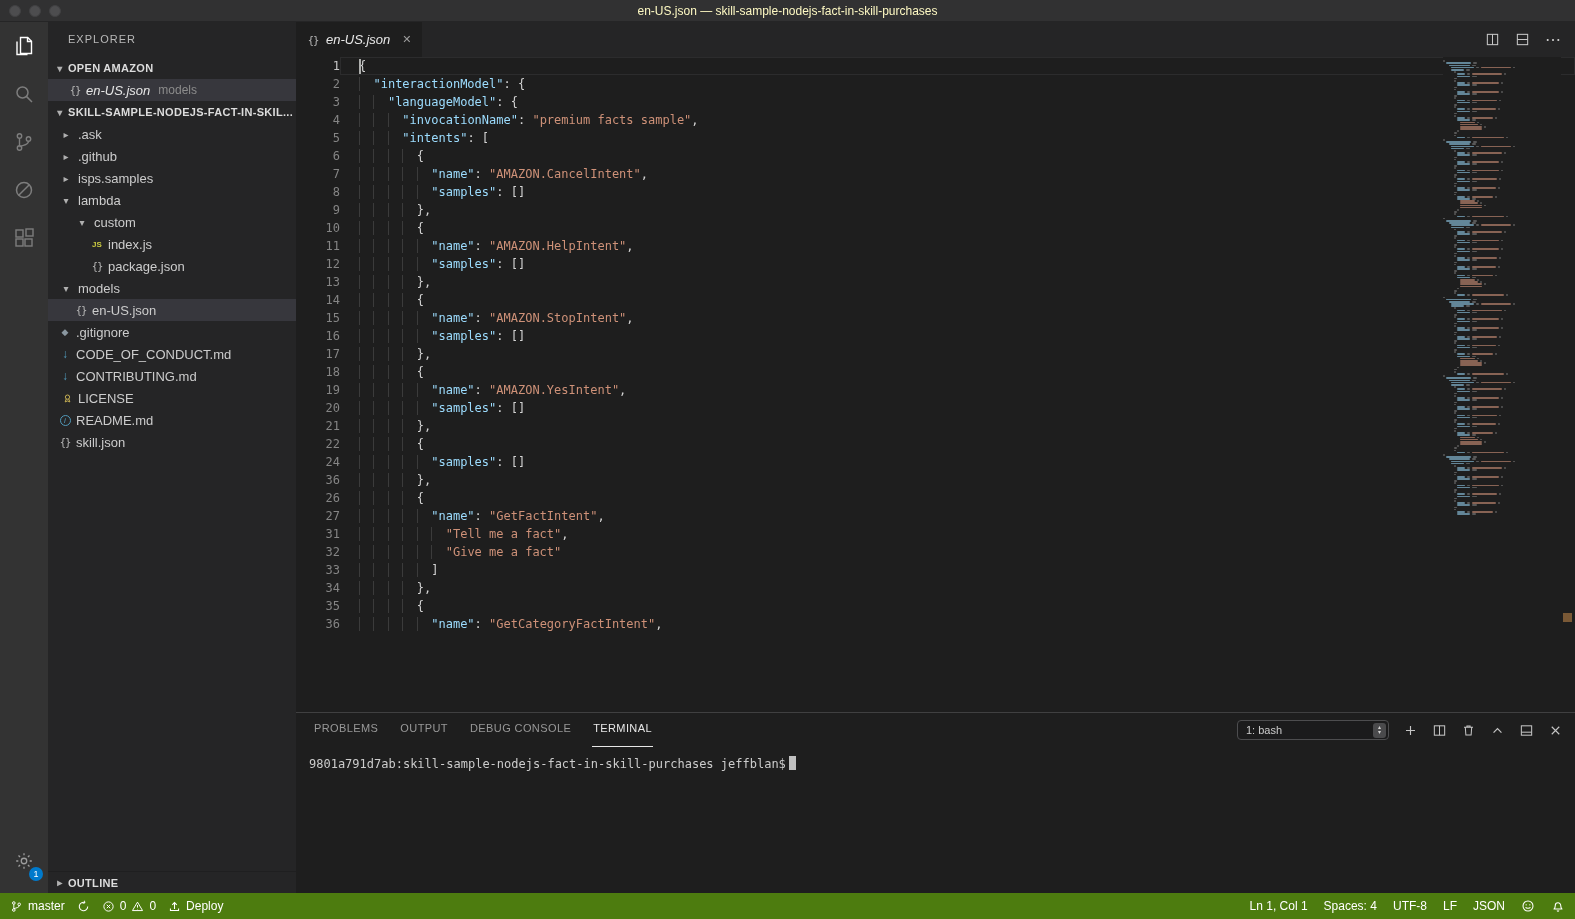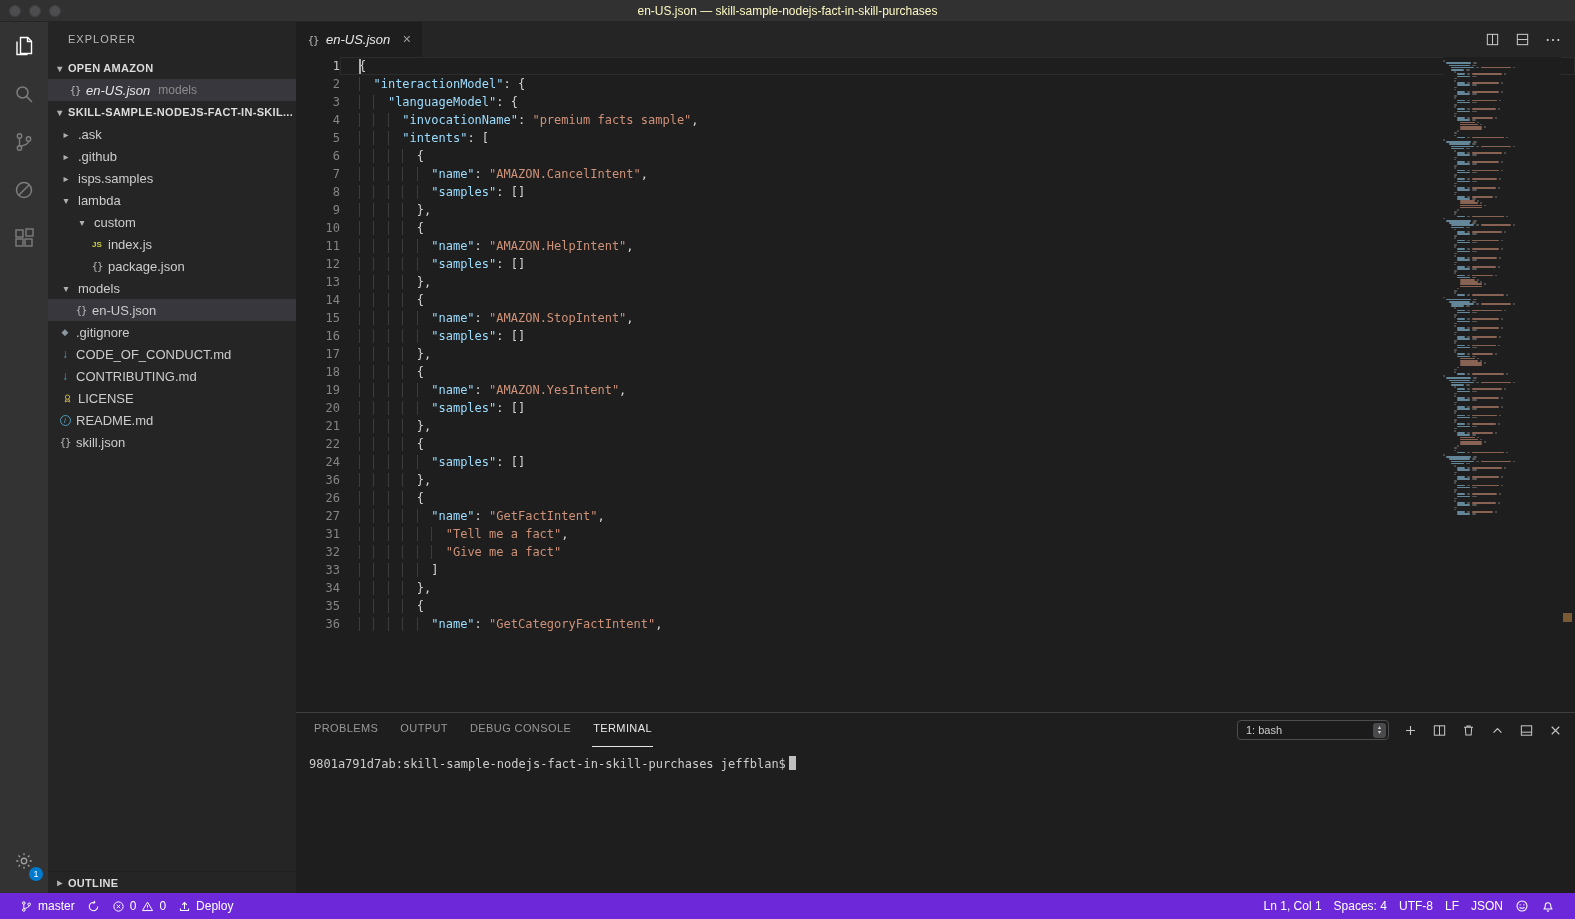--- a/index.html
+++ b/index.html
@@ -79,23 +79,23 @@
   .panel-tab.active{color:#e7e7e7;border-bottom-color:#e7e7e7}
   .panel-actions{margin-left:auto;display:flex;align-items:center;gap:14px;color:#c5c5c5}
   .shell-select{width:152px;height:20px;background:#1b1b1c;border:1px solid #4d4d4f;border-radius:4px;display:flex;align-items:center;padding:0 2px 0 8px;font-size:11px;color:#cccccc}
   .sel-arrows{margin-left:auto;display:flex;flex-direction:column;line-height:4.8px;font-size:6px;color:#cfcfcf;background:#4a4a4c;border-radius:3px;width:13px;height:15px;align-items:center;justify-content:center}
   .sel-arrows i{font-style:normal}
   .pa-icon{display:flex;align-items:center}
   .terminal{flex:1;padding:9px 0 0 13px;font-family:"DejaVu Sans Mono",monospace;font-size:12px;color:#cccccc}
   .term-cursor{display:inline-block;width:7px;height:14px;background:#c0c0c0;margin-left:3px;vertical-align:-2px}
 
   
-  .statusbar{height:26px;background:#6d28d9;display:flex;align-items:center;justify-content:space-between;padding:0 20px;font-size:12px;color:#ffffff}
+  .statusbar{height:26px;background:#4d7c0f;display:flex;align-items:center;justify-content:space-between;padding:0 10px;font-size:12px;color:#ffffff}
   .st-group{display:flex;align-items:center;gap:12px}
-  .st-group.right{}
+  .st-group.right{gap:16px}
   .st-item{display:flex;align-items:center;gap:5px;white-space:nowrap}
   svg{display:block}
 </style>
 </head>
 <body>
 
 <div class="titlebar">
   <div class="traffic">
     <span class="tl"></span>
     <span class="tl"></span>

